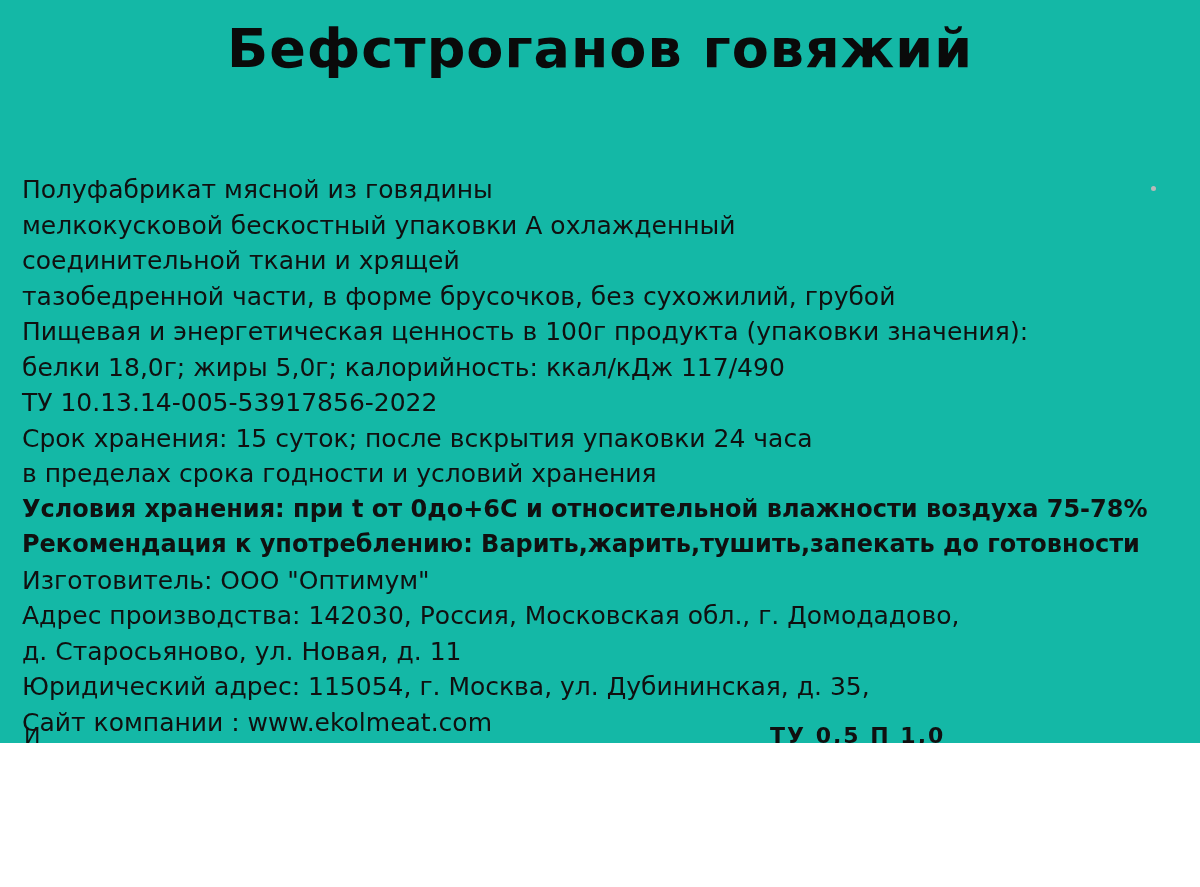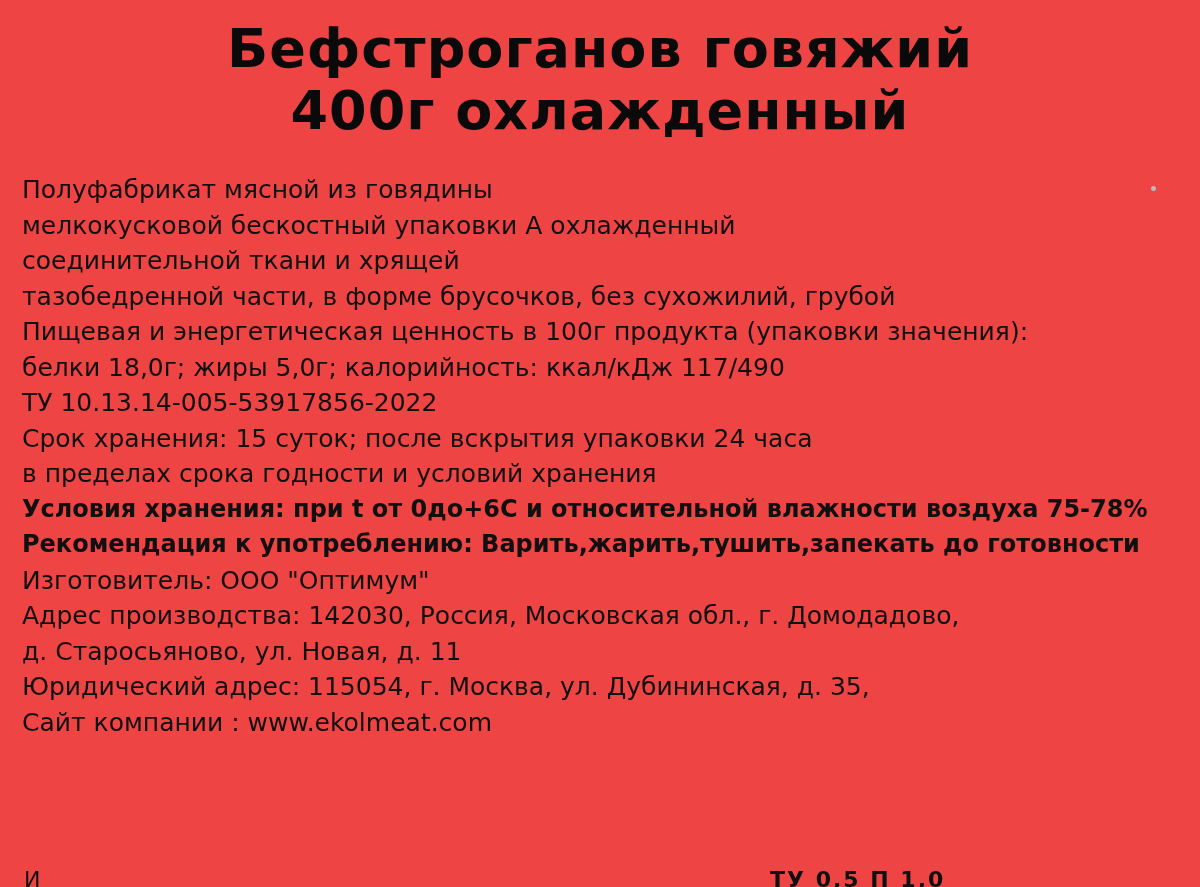--- a/index.html
+++ b/index.html
@@ -13,22 +13,22 @@
     position: relative;
     font-family: "DejaVu Sans", sans-serif;
     color: #111111;
     overflow: hidden;
   }
   .label {
     position: absolute;
     left: 0;
     top: 0;
     width: 1200px;
-    height: 887px;
-    background: #ef4444;
+    height: 743px;
+    background: #14b8a6;
   }
   .title-block {
     position: absolute;
     left: 0;
     top: 18px;
     width: 1200px;
     text-align: center;
   }
   .title-line {
     font-family: "DejaVu Sans", sans-serif;
@@ -93,21 +93,20 @@
 </style>
 </head>
 <body>
 
 <div class="label">
 
   <div class="speck" style="left:1151px; top:186px; width:5px; height:5px;"></div>
 
   <div class="title-block">
     <div class="title-line">Бефстроганов говяжий</div>
-    <div class="title-line">400г охлажденный</div>
   </div>
 
   <div class="body-block">
     <div class="body-line">Полуфабрикат мясной из говядины</div>
     <div class="body-line">мелкокусковой бескостный упаковки А охлажденный</div>
     <div class="body-line">соединительной ткани и хрящей</div>
     <div class="body-line">тазобедренной части, в форме брусочков,  без сухожилий, грубой</div>
     <div class="body-line">Пищевая и энергетическая ценность в 100г продукта (упаковки значения):</div>
     <div class="body-line">белки 18,0г; жиры 5,0г; калорийность: ккал/кДж 117/490</div>
     <div class="body-line">ТУ 10.13.14-005-53917856-2022</div>

